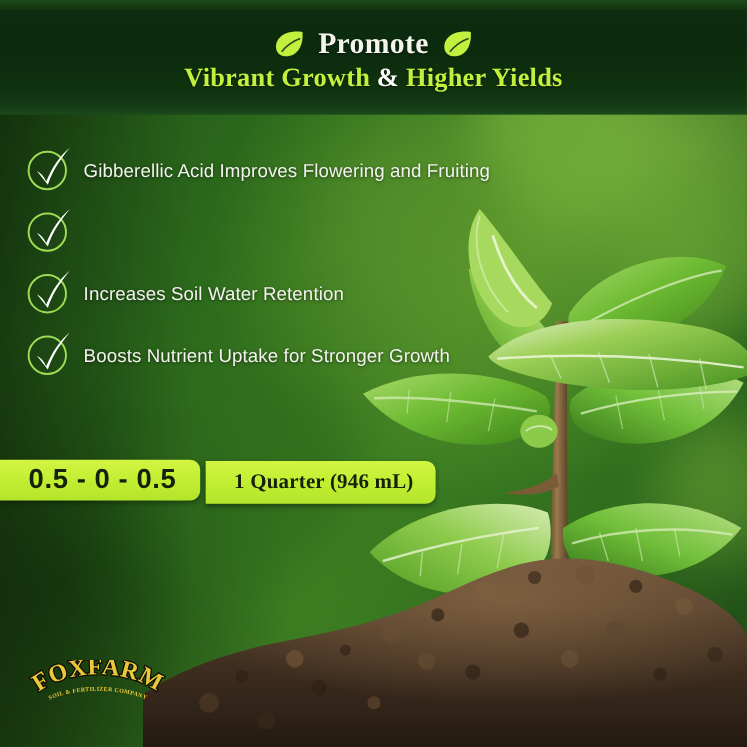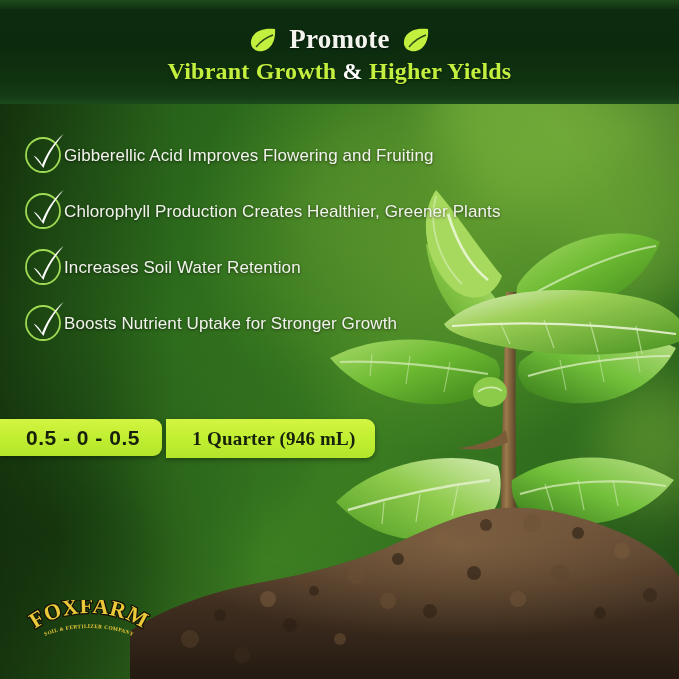--- a/index.html
+++ b/index.html
@@ -71,42 +71,42 @@
   .plant { position:absolute; left:330px; top:180px; width:349px; height:420px; z-index:3; }
   .soil  { position:absolute; left:130px; bottom:0; width:549px; height:190px; z-index:4; }
   .fg-leaf { position:absolute; left:440px; top:282px; width:250px; height:80px; z-index:3; }
 
   
   .benefits { position:absolute; left:24px; top:128px; width:560px; z-index:7; }
   .benefit { position:relative; height:56px; display:flex; align-items:center; }
   .check-wrap { position:relative; width:40px; height:40px; flex:0 0 40px; }
   .check-svg  { position:absolute; left:-2px; top:-6px; width:46px; height:46px; }
   .benefit-label {
-    margin-left:0;
+    margin-left:12px;
     color:#f2f3ec;
     font-family:"Liberation Sans", sans-serif;
     font-size:17px; font-weight:400; letter-spacing:.1px;
     text-shadow:0 1px 3px rgba(0,0,0,.55);
     white-space:nowrap;
   }
 
   
   .badges { position:absolute; left:0; top:398px; z-index:8; }
   .badge {
     display:inline-flex; align-items:center;
     background:linear-gradient(180deg,#d3f542 0%, #c0ee31 52%, #b4e52b 100%);
     border-radius:0 9px 9px 0;
     box-shadow:0 2px 5px rgba(0,0,0,.35);
     color:#16200a;
     white-space:nowrap;
   }
   .badge-npk {
     height:37px; padding:0 22px 0 26px;
     font-family:"Liberation Sans", sans-serif;
-    font-size:21px; font-weight:700; letter-spacing:.5px;
+    font-size:25px; font-weight:700; letter-spacing:.5px;
   }
   .badge-size {
     height:39px; padding:0 20px 0 26px; margin-top:21px;
     font-family:"Liberation Serif", serif;
     font-size:19px; font-weight:700; letter-spacing:.2px;
   }
 
   
   .logo { position:absolute; left:24px; top:600px; width:130px; height:48px; z-index:9; }
   .logo svg { display:block; width:130px; height:48px; }
@@ -261,21 +261,20 @@
       <span class="benefit-label">Gibberellic Acid Improves Flowering and Fruiting</span>
     </div>
 
     <div class="benefit">
       <span class="check-wrap">
         <svg class="check-svg" viewBox="0 0 46 46">
           <circle cx="21" cy="25" r="17" fill="none" stroke="#9fdb52" stroke-width="1.8"></circle>
           <path d="M11.5 25.5 C15 27 18 30.5 20 35 C25.5 22 32 12 41.5 4 C31 17 25 27 21.5 38 Z" fill="#ffffff"></path>
         </svg>
       </span>
-      <span class="benefit-label">Chlorophyll Production Creates Healthier, Greener Plants</span>
     </div>
 
     <div class="benefit">
       <span class="check-wrap">
         <svg class="check-svg" viewBox="0 0 46 46">
           <circle cx="21" cy="25" r="17" fill="none" stroke="#9fdb52" stroke-width="1.8"></circle>
           <path d="M11.5 25.5 C15 27 18 30.5 20 35 C25.5 22 32 12 41.5 4 C31 17 25 27 21.5 38 Z" fill="#ffffff"></path>
         </svg>
       </span>
       <span class="benefit-label">Increases Soil Water Retention</span>

